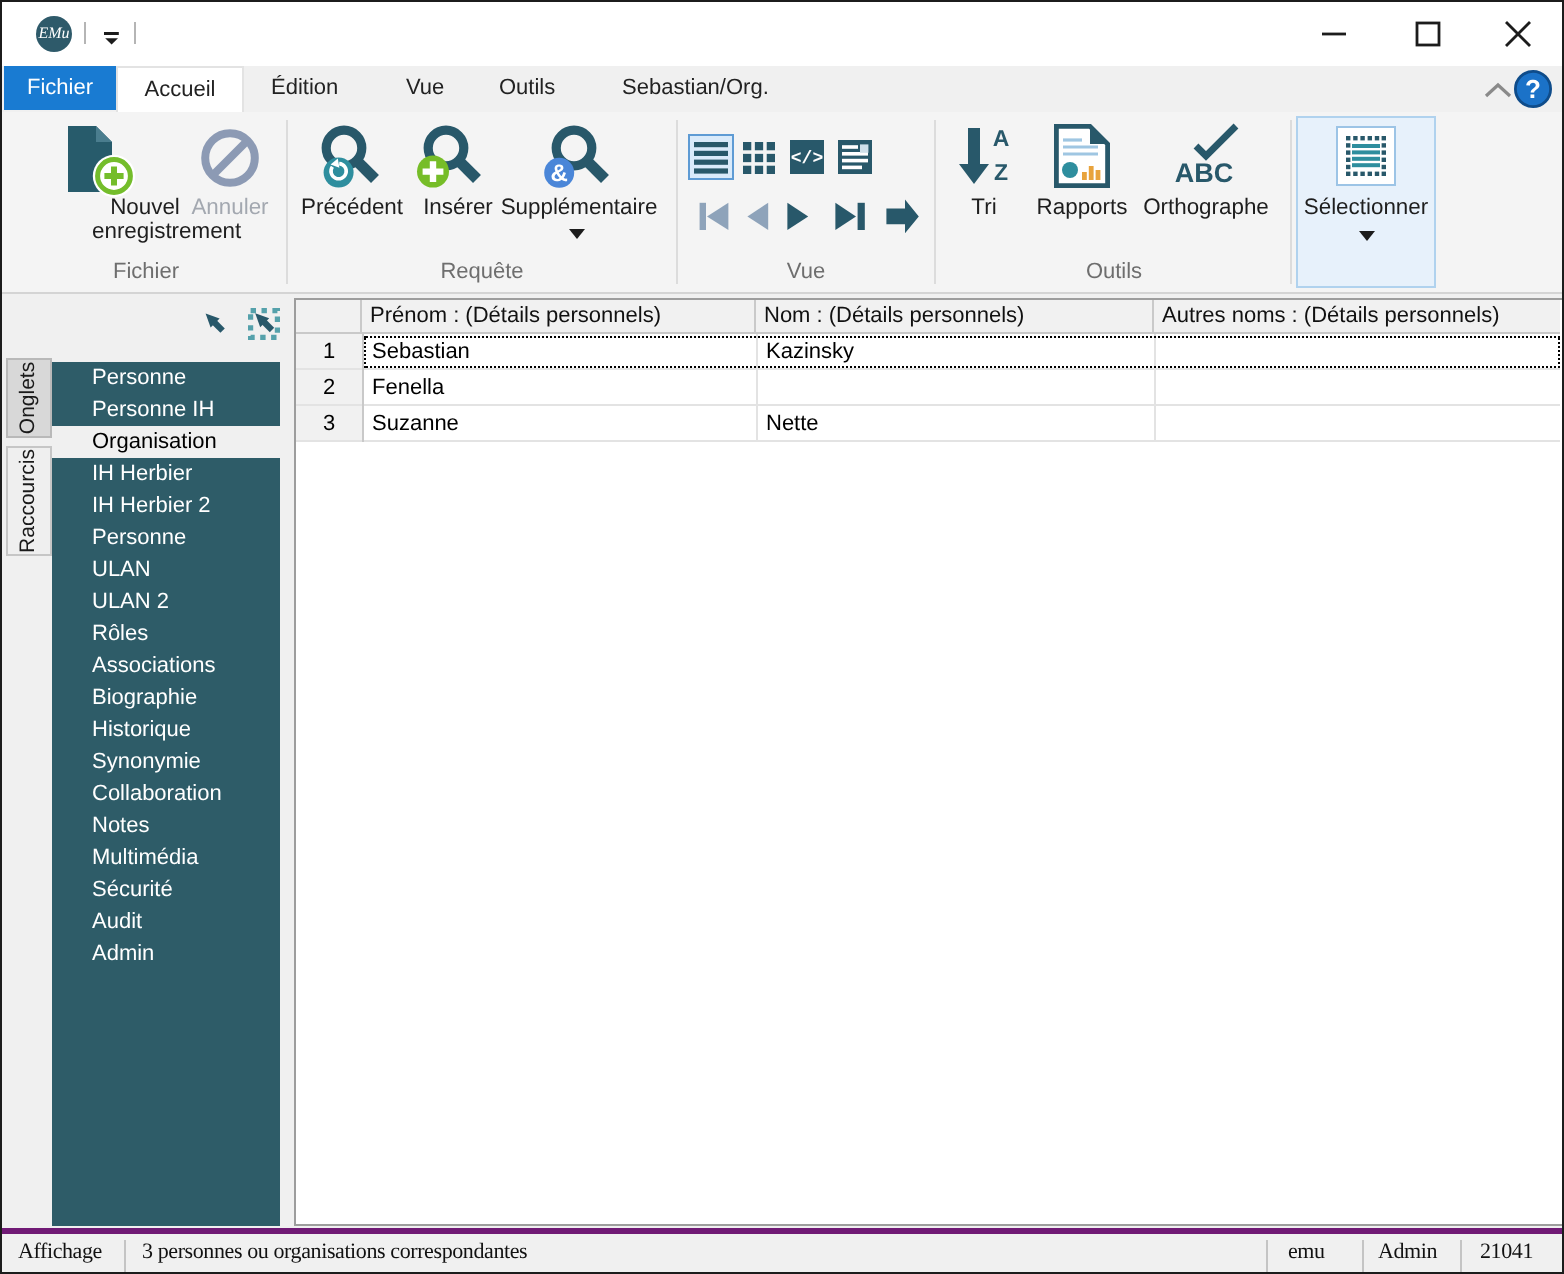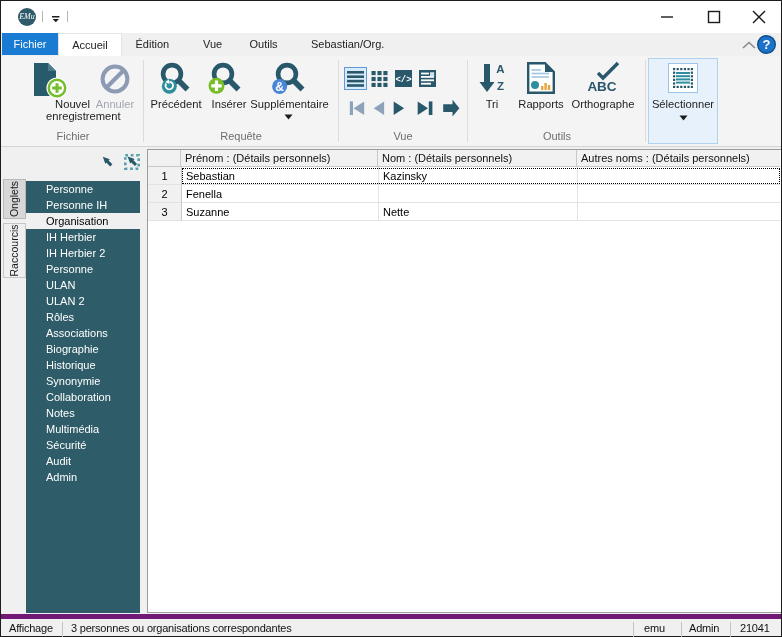--- a/index.html
+++ b/index.html
@@ -37,21 +37,21 @@
 .sitem.sel { background:#f0f0f0; color:#000; }
 
 #tablewrap { position:absolute; left:146px; top:2px; width:634px; height:464px; background:#fff; border:1px solid #9d9d9d; border-right:none; }
 .th { position:absolute; height:17px; background:#f1f1f1; border-right:1px solid #c9c9c9; border-bottom:1px solid #c9c9c9; font-size:11px; color:#111; line-height:16px; padding-left:4px; white-space:nowrap; overflow:hidden; }
 .cell { position:absolute; height:18px; font-size:11px; color:#000; line-height:18px; padding-left:4px; white-space:nowrap; }
 .rnum { position:absolute; font-size:11px; color:#000; text-align:center; line-height:18px; background:#f1f1f1; }
 .hline { position:absolute; height:1px; background:#e3e3e3; }
 .vline { position:absolute; width:1px; background:#e3e3e3; }
 
 
-#statusbar { position:absolute; left:1px; top:614px; width:780px; height:22px; background:#f0f0f0; border-top:5px solid #701a75; font-size:11px; letter-spacing:-0.2px; color:#111; }
+#statusbar { position:absolute; left:1px; top:614px; width:780px; height:22px; background:#f0f0f0; border-top:3px solid #701a75; font-size:11px; letter-spacing:-0.2px; color:#111;font-family:Liberation Serif, serif; }
 .ssep { position:absolute; top:3px; width:1px; height:16px; background:#c4c4c4; }
 </style>
 </head>
 <body>
 <div id="win"></div>
 
 <div id="titlebar">
   <div id="emulogo">EMu</div>
   <div class="qsep" style="left:41px;"></div>
   <svg id="qcaret" width="10" height="8" viewBox="0 0 10 8">

